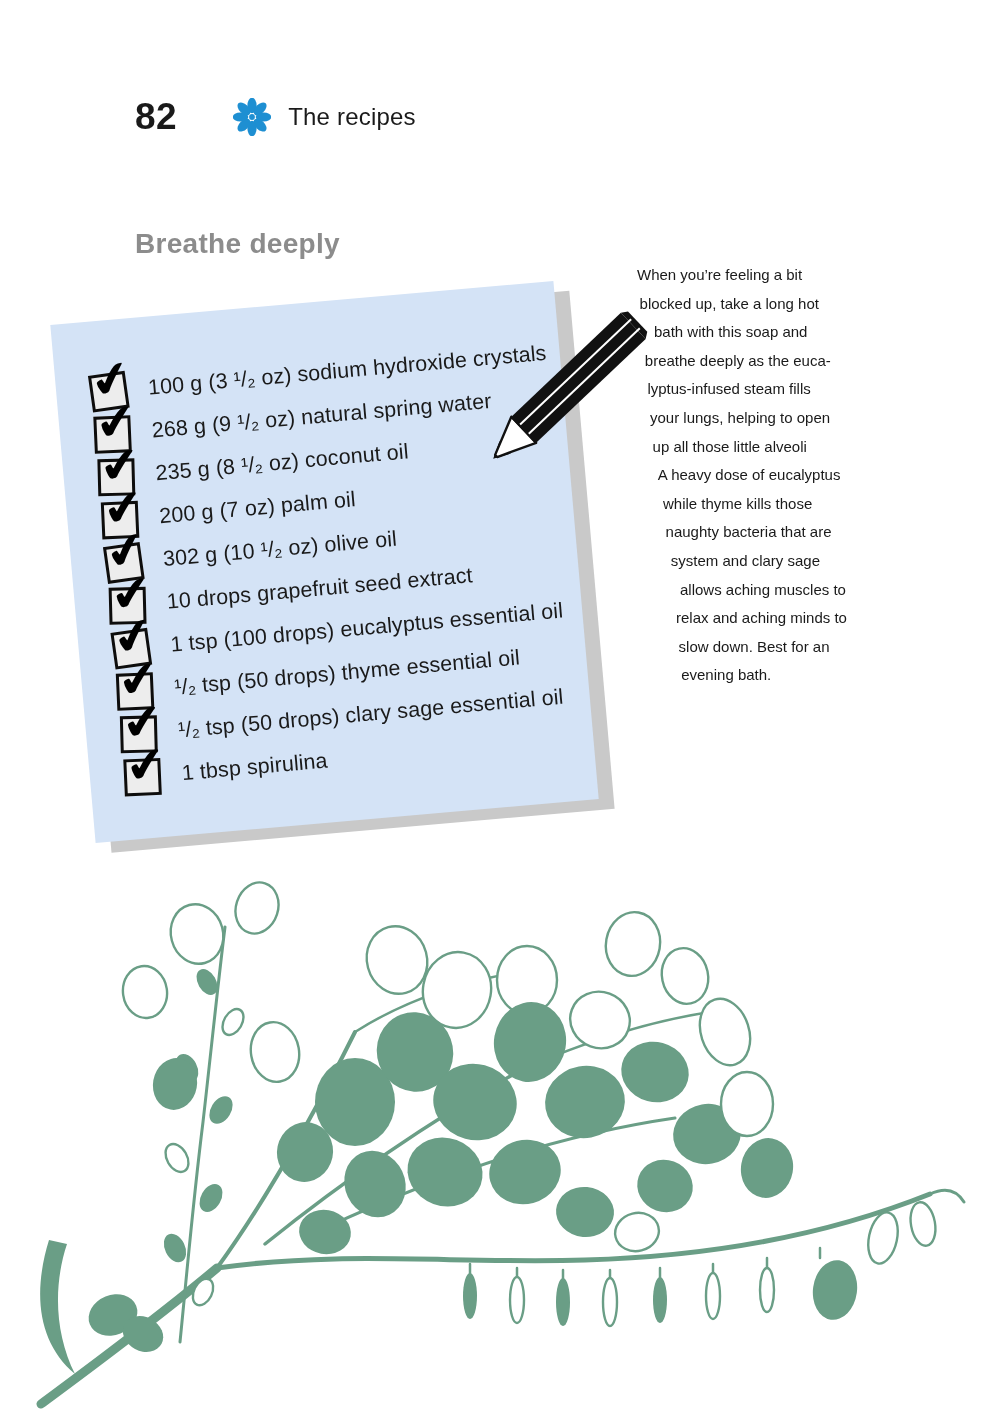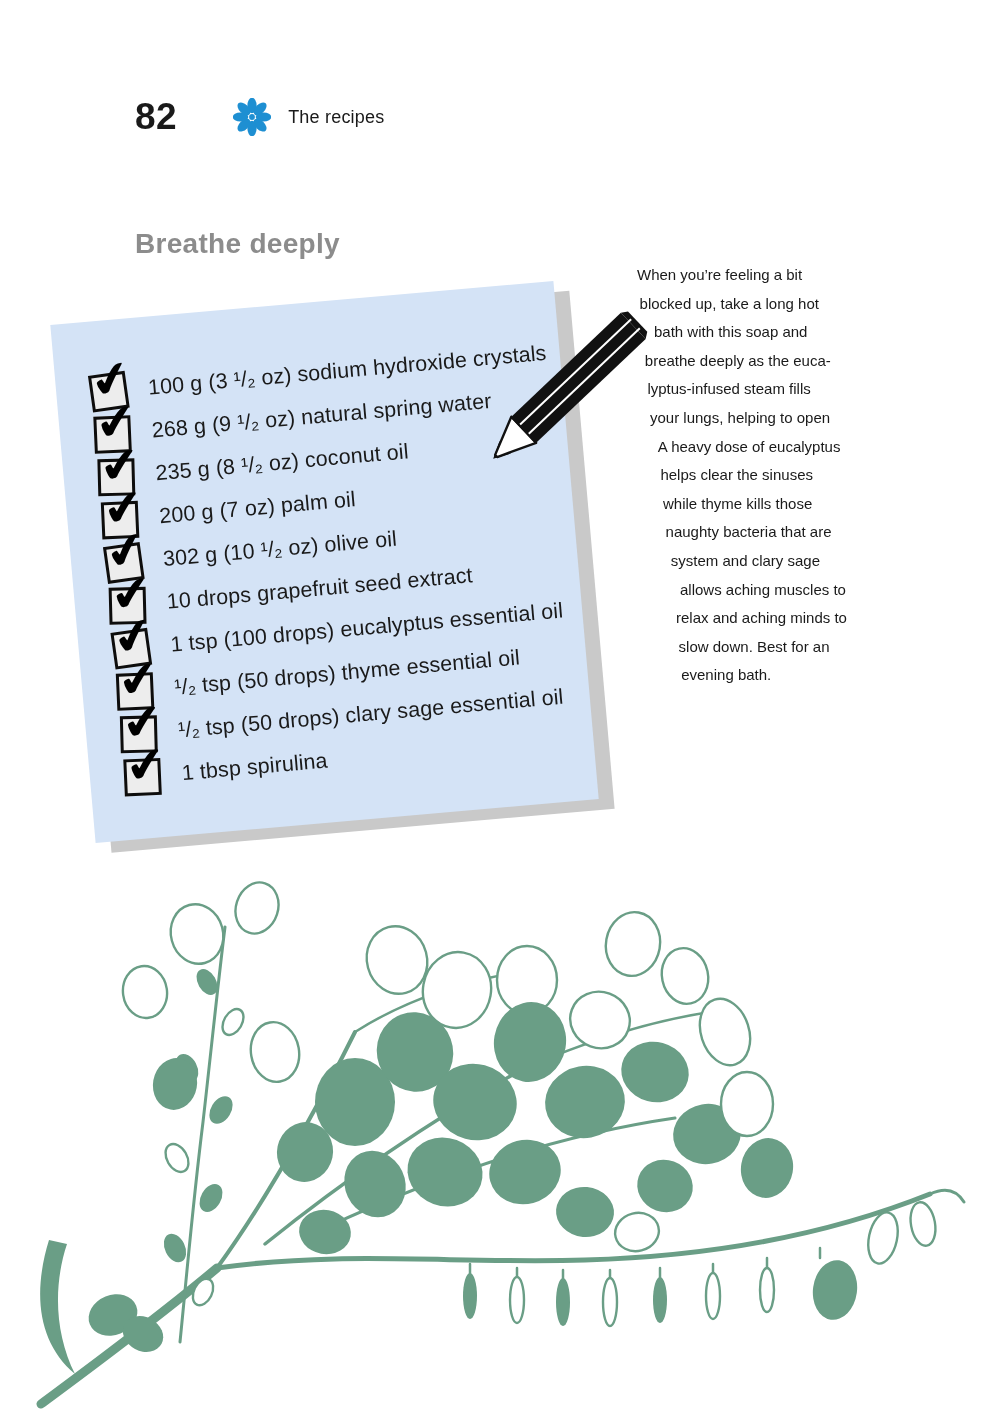--- a/index.html
+++ b/index.html
@@ -15,21 +15,21 @@
   html,body{background:#ffffff;}
   .page{
     position:relative;width:1000px;height:1418px;background:#ffffff;
     overflow:hidden;color:var(--ink);
     font-family:"Liberation Sans","DejaVu Sans",sans-serif;
   }
   
   .header{position:absolute;left:135px;top:96px;display:flex;align-items:center;}
   .pagenum{font-size:37px;font-weight:bold;letter-spacing:.5px;}
   .flower{width:38px;height:38px;margin-left:56px;flex:none;}
-  .section-title{font-size:18px;margin-left:17px;letter-spacing:.2px;}
+  .section-title{font-size:24px;margin-left:17px;letter-spacing:.2px;}
   
   .recipe-title{
     position:absolute;left:135px;top:204px;
     font-size:28px;font-weight:bold;color:var(--title-gray);letter-spacing:.3px;margin-top:24px;
   }
   
   .card{
     position:absolute;left:72px;top:302px;width:505px;height:520px;
     background:var(--card-bg);
     transform:rotate(-5deg);
@@ -172,22 +172,22 @@
     </g>
   </svg>
 
   <div class="para">
     <div class="para-line" style="margin-left: 0px;">When you’re feeling a bit</div>
     <div class="para-line" style="margin-left: 2.6px;">blocked up, take a long hot</div>
     <div class="para-line" style="margin-left: 17px;">bath with this soap and</div>
     <div class="para-line" style="margin-left: 7.8px;">breathe deeply as the euca-</div>
     <div class="para-line" style="margin-left: 10.4px;">lyptus-infused steam fills</div>
     <div class="para-line" style="margin-left: 13px;">your lungs, helping to open</div>
+    <div class="para-line" style="margin-left: 15.6px;">up all those little alveoli</div>
     <div class="para-line" style="margin-left: 20.8px;">A heavy dose of eucalyptus</div>
-    <div class="para-line" style="margin-left: 23.4px;">helps clear the sinuses</div>
     <div class="para-line" style="margin-left: 26px;">while thyme kills those</div>
     <div class="para-line" style="margin-left: 28.6px;">naughty bacteria that are</div>
     <div class="para-line" style="margin-left: 33.8px;">system and clary sage</div>
     <div class="para-line" style="margin-left: 43px;">allows aching muscles to</div>
     <div class="para-line" style="margin-left: 39px;">relax and aching minds to</div>
     <div class="para-line" style="margin-left: 41.6px;">slow down. Best for an</div>
     <div class="para-line" style="margin-left: 44.2px;">evening bath.</div>
   </div>
 
   <svg class="plant" viewBox="0 0 950 540" aria-hidden="true">

